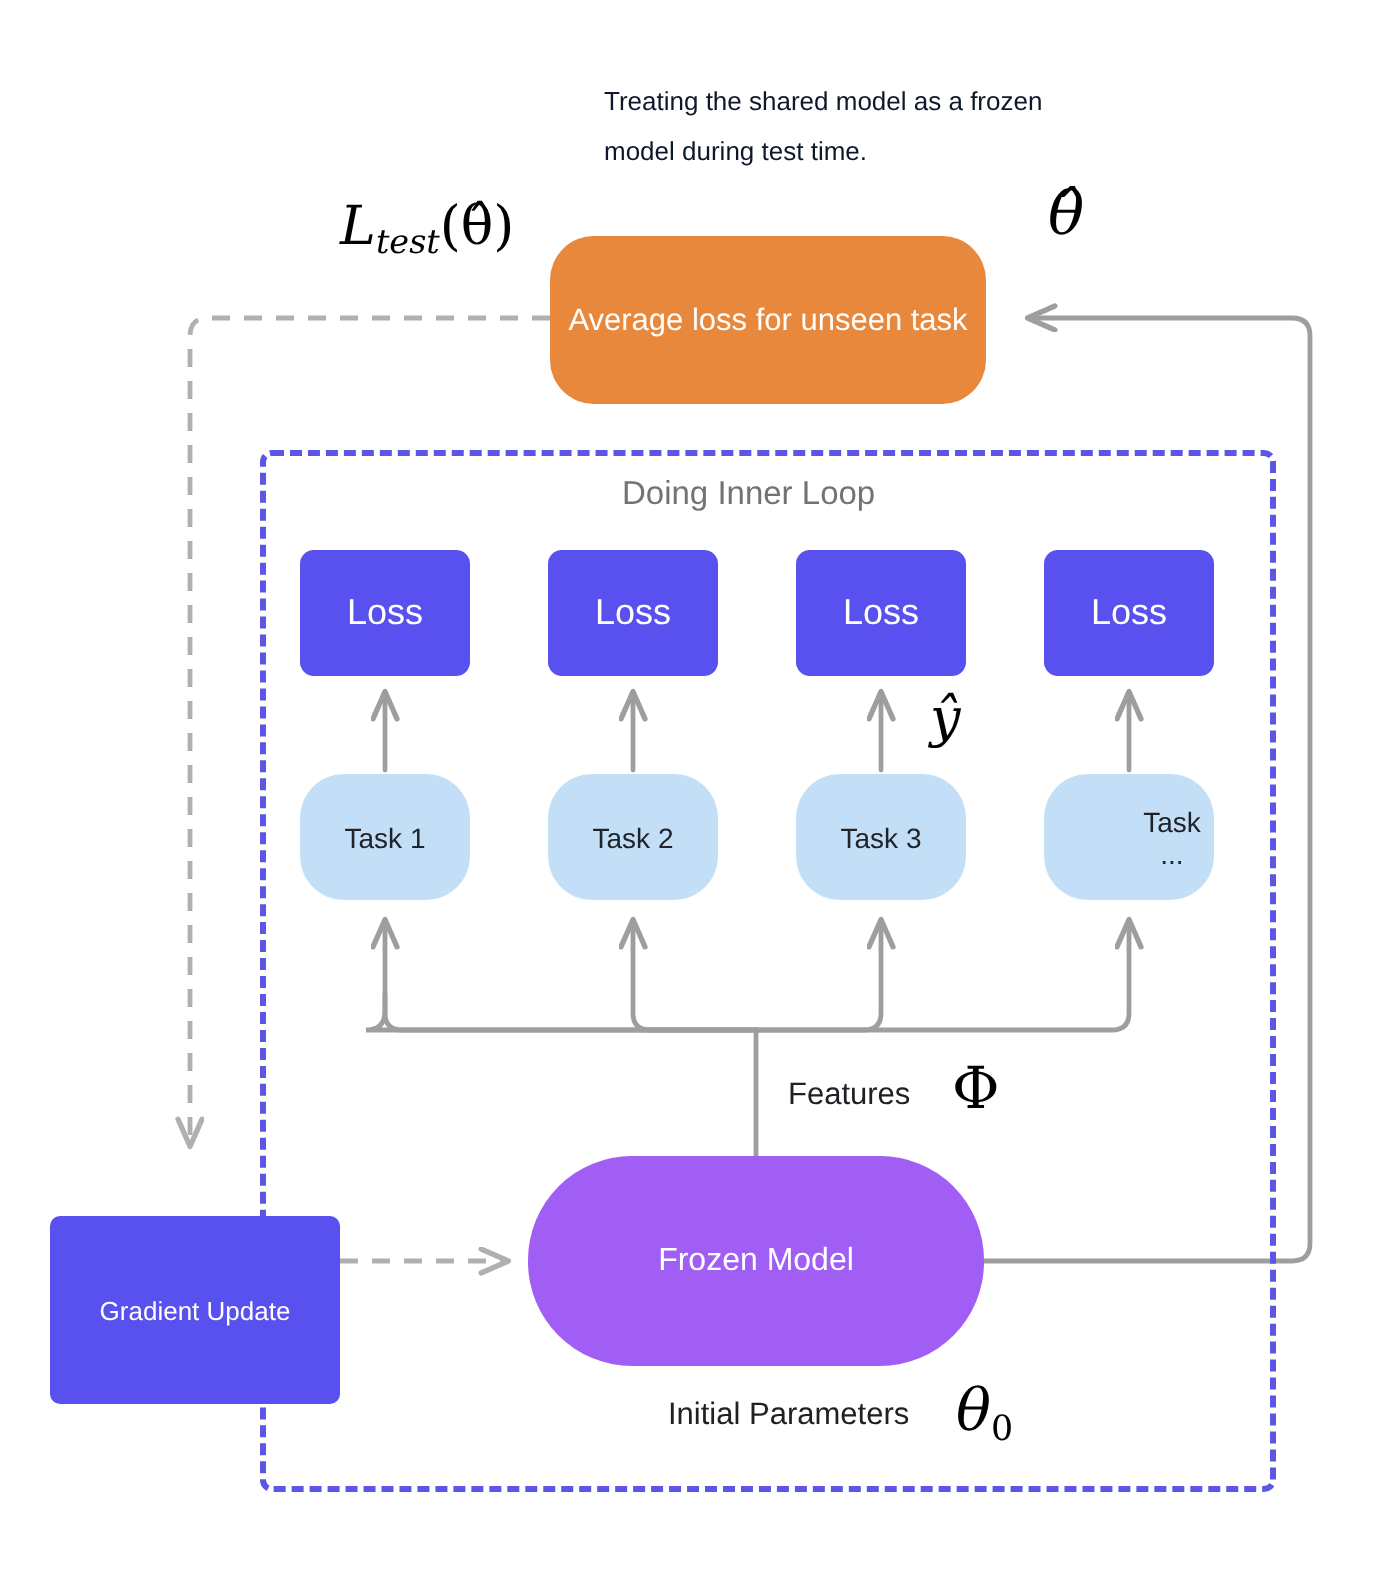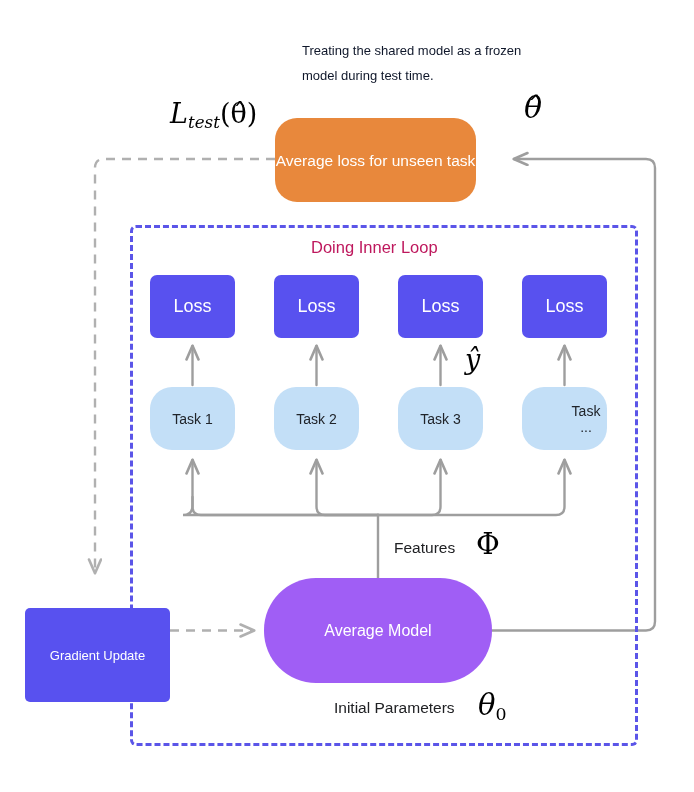--- a/index.html
+++ b/index.html
@@ -58,27 +58,27 @@
     width: 508px;
     height: 521px;
     border: 3px dashed #5b55e8;
     border-radius: 6px;
     box-sizing: border-box;
   }
   #inner-loop-label {
     left: 311px;
     top: 238px;
     font-size: 16.5px;
-    color: #be185d;
+    color: #737373;
   }
   
   #avg-loss-box {
     left: 275px;
     top: 118px;
-    width: 201px;
+    width: 218px;
     height: 84px;
     background: #e8883c;
     border-radius: 22px;
     color: #ffffff;
     font-size: 15.5px;
     line-height: 25px;
   }
   
   .loss-box {
     width: 85px;
@@ -225,20 +225,20 @@
   <div class="node task-box" id="task-0">Task 1</div>
   <div class="node task-box" id="task-1">Task 2</div>
   <div class="node task-box" id="task-2">Task 3</div>
   <div class="node task-box" id="task-3">Task ...</div>
 
   <div class="caption" id="lbl-features">Features</div>
   <div class="mathlbl" id="lbl-phi">Φ</div>
 
   <div class="node" id="gradient-update-box">Gradient Update</div>
 
-  <div class="node" id="frozen-model-box">Average Model</div>
+  <div class="node" id="frozen-model-box">Frozen Model</div>
 
   <div class="caption" id="lbl-initparams">Initial Parameters</div>
   <div class="mathlbl" id="lbl-theta0">
     <span>θ</span><span style="font-size:0.6em; vertical-align:-0.3em; font-style:normal;">0</span>
   </div>
 
 </div>
 
 </body></html>

